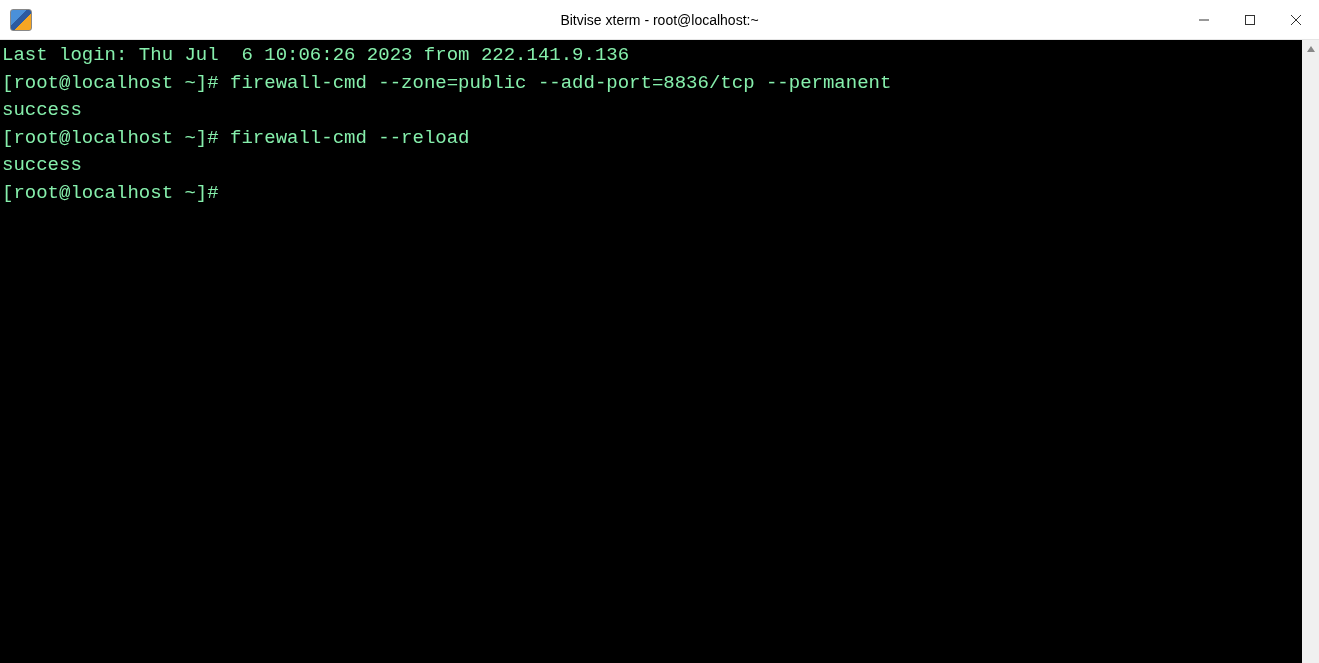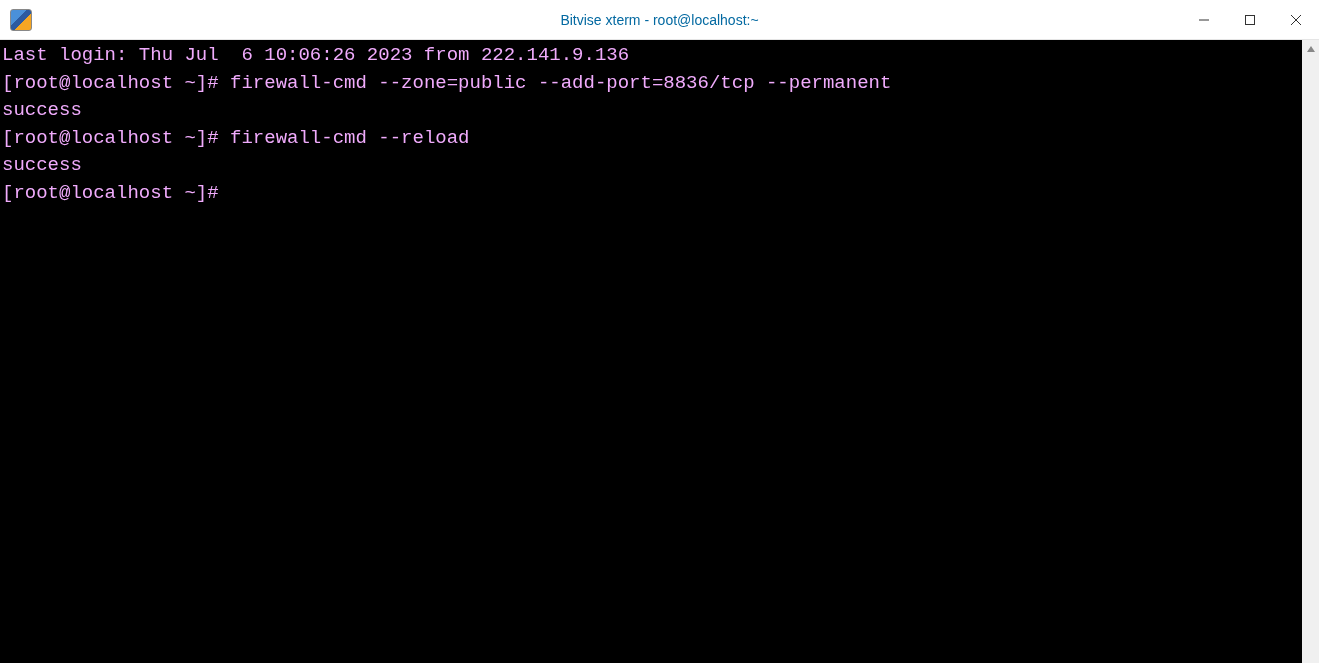--- a/index.html
+++ b/index.html
@@ -29,21 +29,21 @@
       height: 22px;
       margin-left: 10px;
       background: linear-gradient(135deg, #4a90d9 0%, #4a90d9 40%, #2c5aa0 40%, #2c5aa0 60%, #f5a623 60%, #f5a623 100%);
       border-radius: 3px;
       border: 1px solid #888;
     }
     .titlebar-title {
       position: absolute;
       left: 50%;
       transform: translateX(-50%);
-      color: #0369a1;
+      color: #000000;
       font-size: 14px;
       font-weight: 400;
     }
     .titlebar-controls {
       position: absolute;
       right: 0;
       top: 0;
       height: 100%;
       display: flex;
     }
@@ -57,21 +57,21 @@
       color: #333;
     }
     .terminal-container {
       flex: 1;
       display: flex;
       background: #000;
     }
     .terminal {
       flex: 1;
       background: #000;
-      color: #f0abfc;
+      color: #86efac;
       font-family: "Consolas", "Courier New", monospace;
       font-size: 19px;
       padding: 2px 0 0 2px;
       line-height: 1.45;
       white-space: pre-wrap;
       word-break: break-all;
     }
     .terminal-line {
       display: block;
     }

